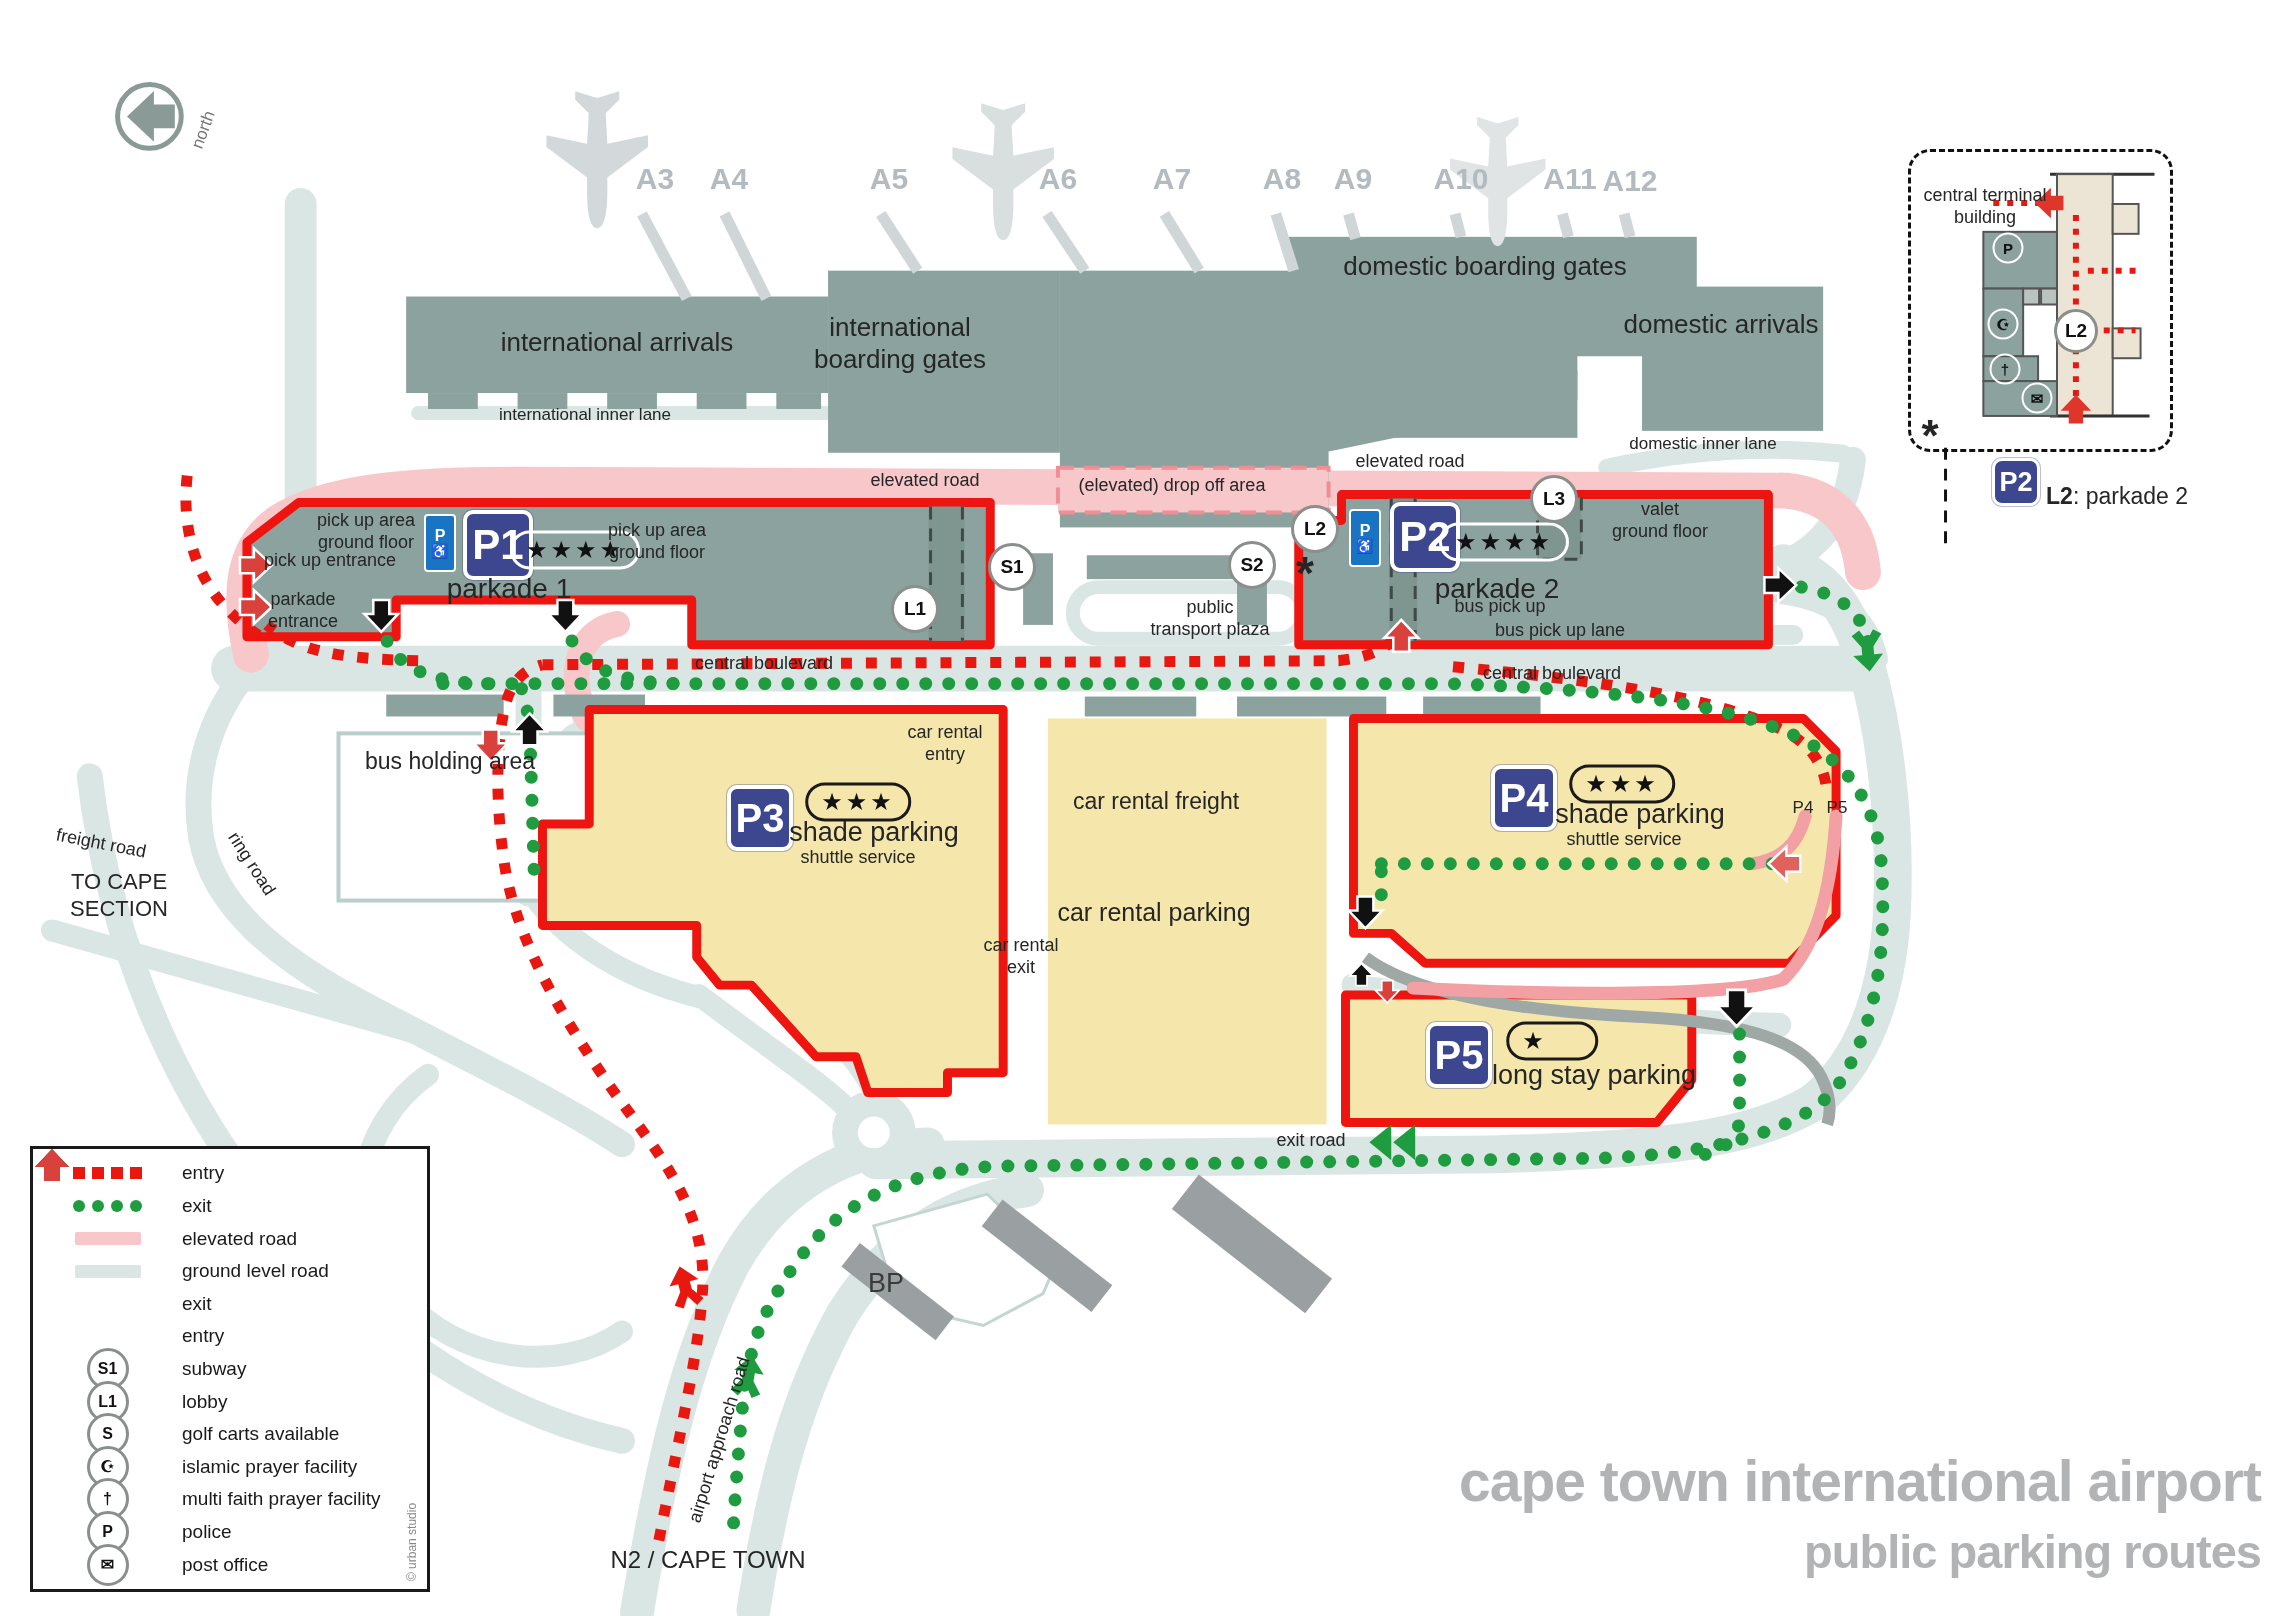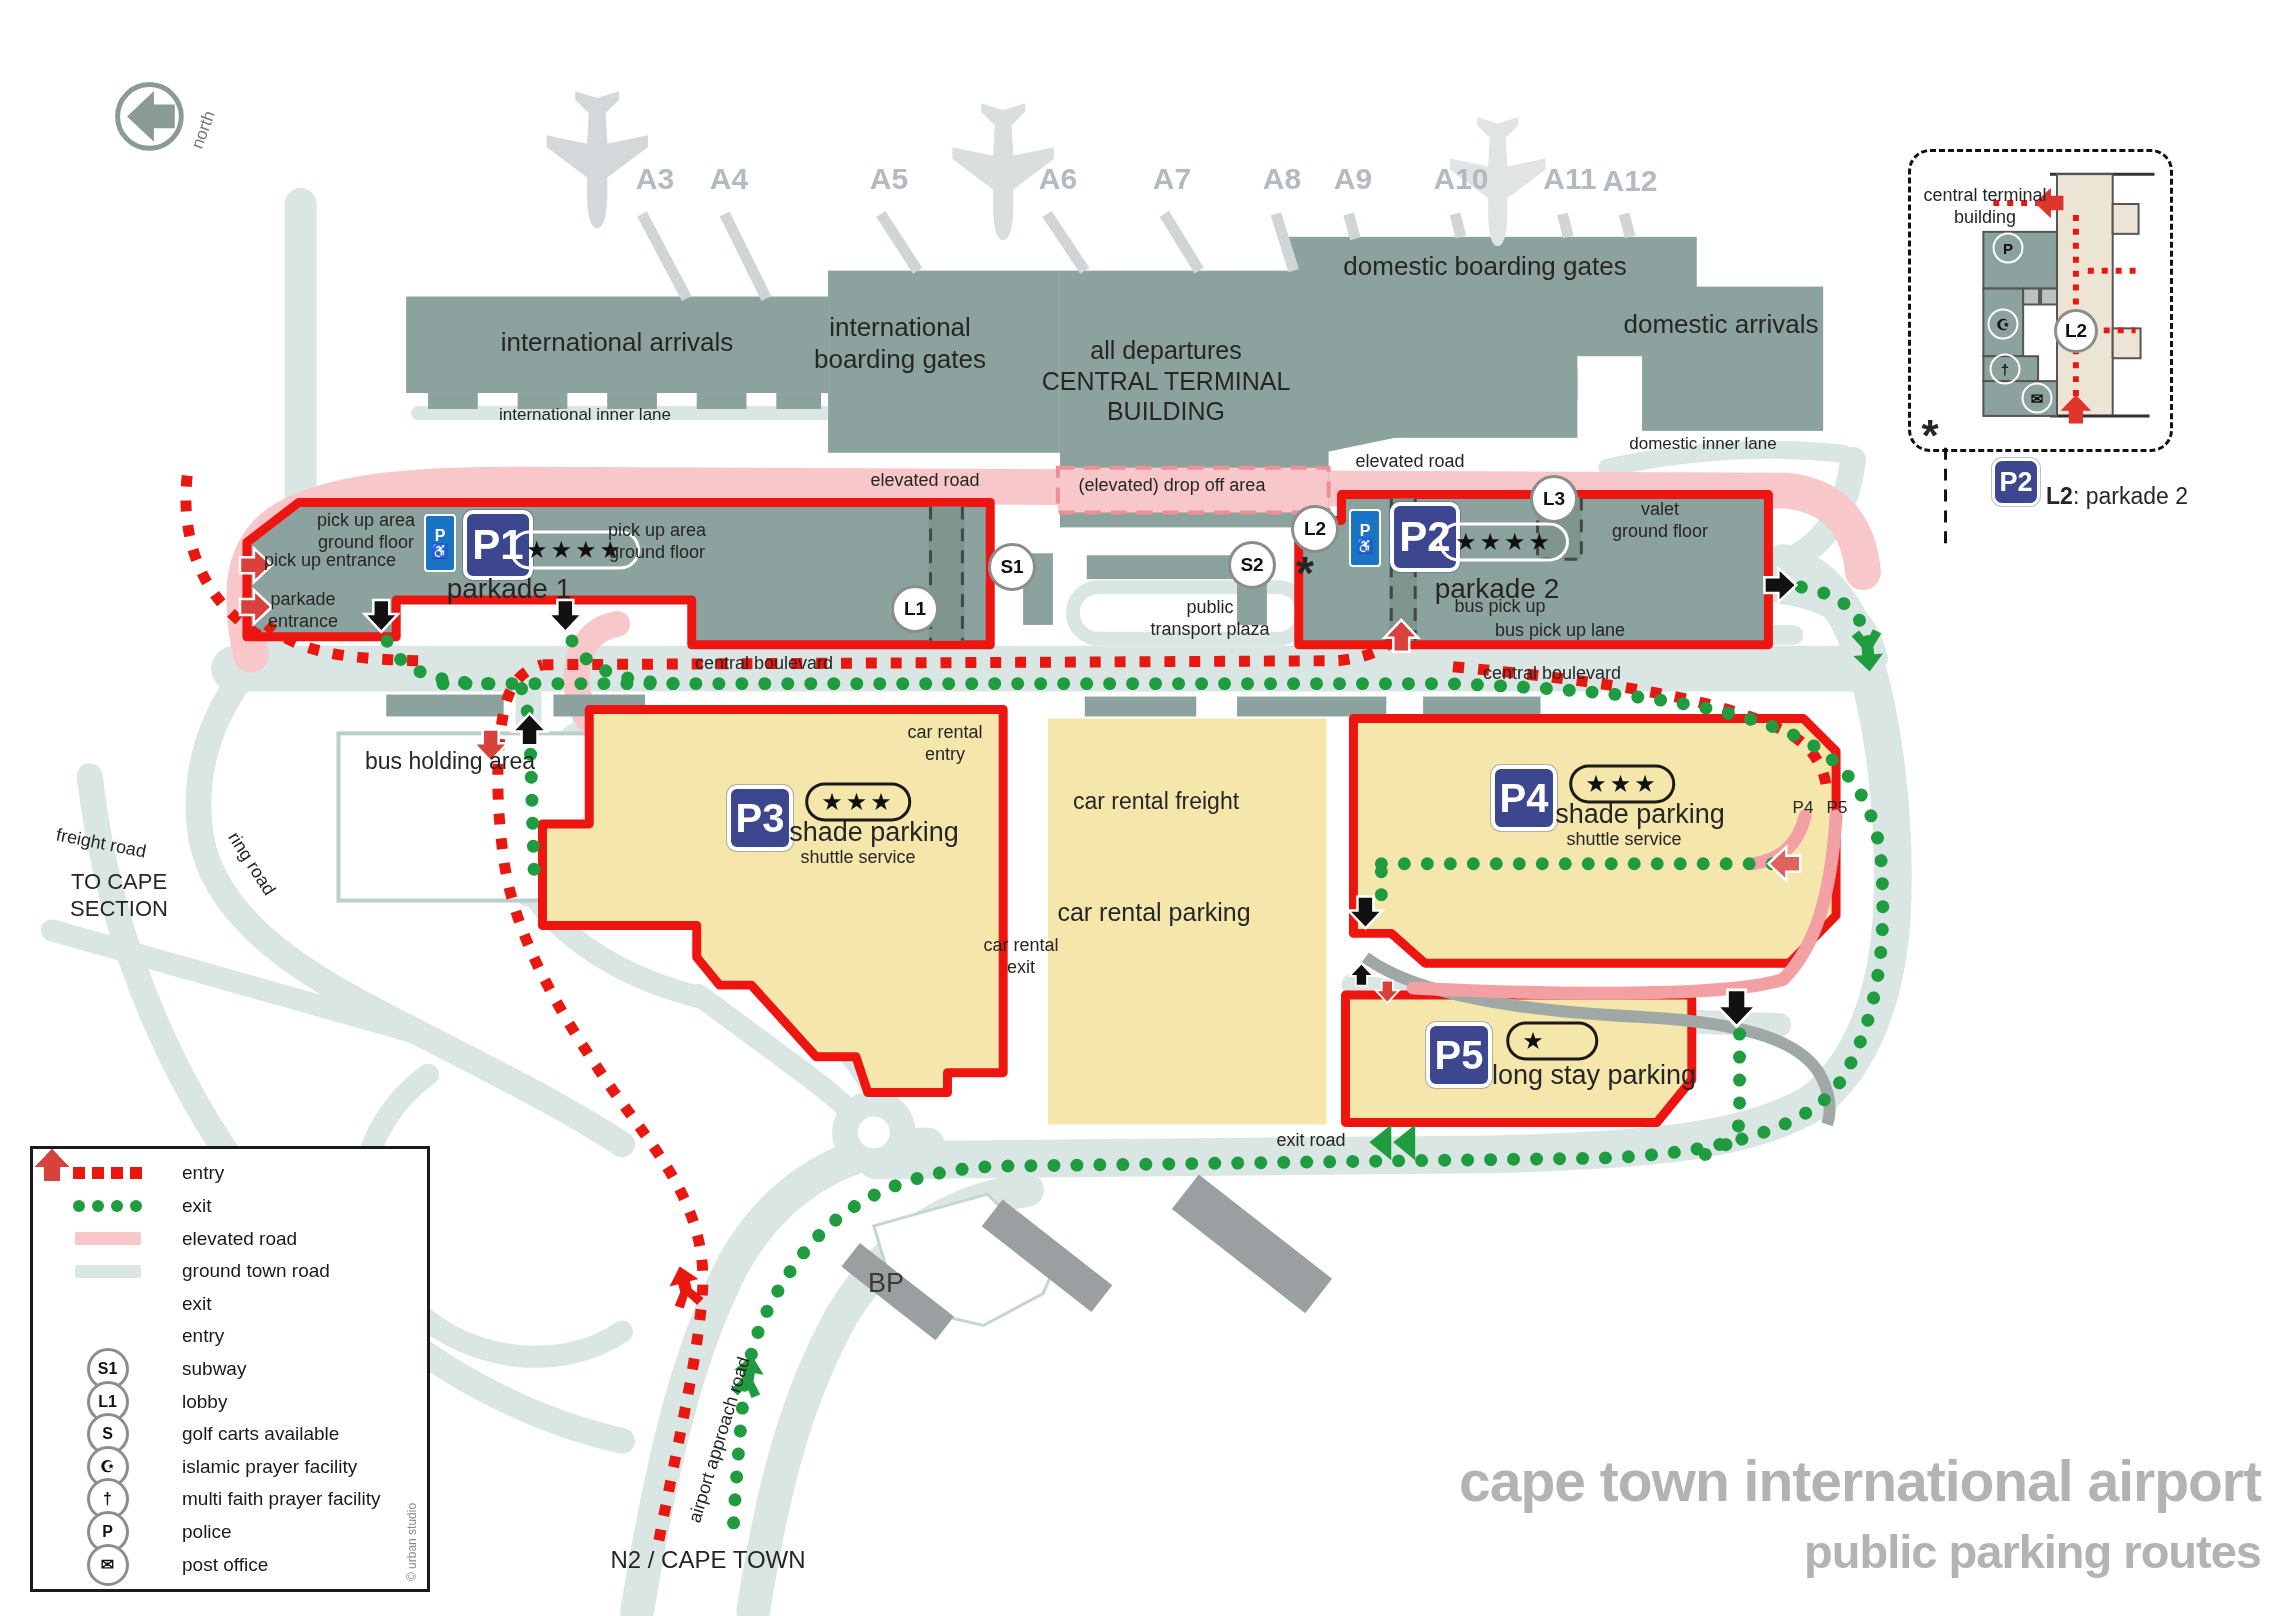--- a/index.html
+++ b/index.html
@@ -249,23 +249,20 @@
   <div class="gate" style="left:1172px;top:179px;">A7</div>
   <div class="gate" style="left:1282px;top:179px;">A8</div>
   <div class="gate" style="left:1353px;top:179px;">A9</div>
   <div class="gate" style="left:1461px;top:179px;">A10</div>
   <div class="gate" style="left:1570px;top:179px;">A11</div>
   <div class="gate" style="left:1630px;top:181px;">A12</div>
 
   <div class="lbl" style="left:617px;top:343px;font-size:26px;">international arrivals</div>
   <div class="lbl" style="left:900px;top:344px;font-size:26px;">international
 boarding gates</div>
-  <div class="lbl" style="left:1166px;top:381px;font-size:25px;">all departures
-CENTRAL TERMINAL
-BUILDING</div>
   <div class="lbl" style="left:1485px;top:267px;font-size:26px;">domestic boarding gates</div>
   <div class="lbl" style="left:1721px;top:325px;font-size:26px;">domestic arrivals</div>
   <div class="lbl" style="left:585px;top:415px;font-size:17px;">international inner lane</div>
   <div class="lbl" style="left:1703px;top:444px;font-size:17px;">domestic inner lane</div>
   <div class="lbl" style="left:1172px;top:486px;font-size:18px;">(elevated) drop off area</div>
   <div class="lbl" style="left:925px;top:481px;font-size:18px;">elevated road</div>
   <div class="lbl" style="left:1410px;top:462px;font-size:18px;">elevated road</div>
   <div class="lbl" style="left:764px;top:664px;font-size:18px;">central boulevard</div>
   <div class="lbl" style="left:1552px;top:674px;font-size:18px;">central boulevard</div>
   <div class="lbl" style="left:1162px;top:619px;font-size:18px;margin-left:48px;">public
@@ -359,21 +356,21 @@
     <div class="lrow">
       <div class="lico">
           <span class="bar" style="background:#f7c7c9;"></span>
         </div>
       <div class="ltext">elevated road</div>
     </div>
     <div class="lrow">
       <div class="lico">
           <span class="bar" style="background:#dae6e3;"></span>
         </div>
-      <div class="ltext">ground town road</div>
+      <div class="ltext">ground level road</div>
     </div>
     <div class="lrow">
       <div class="lico">
         <svg width="38" height="32" viewBox="-19 -17 38 32">
             <path d="M0,-17 L17,1 L8,1 L8,15 L-8,15 L-8,1 L-17,1 Z" fill="#111"></path>
           </svg>
       </div>
       <div class="ltext">exit</div>
     </div>
     <div class="lrow">

